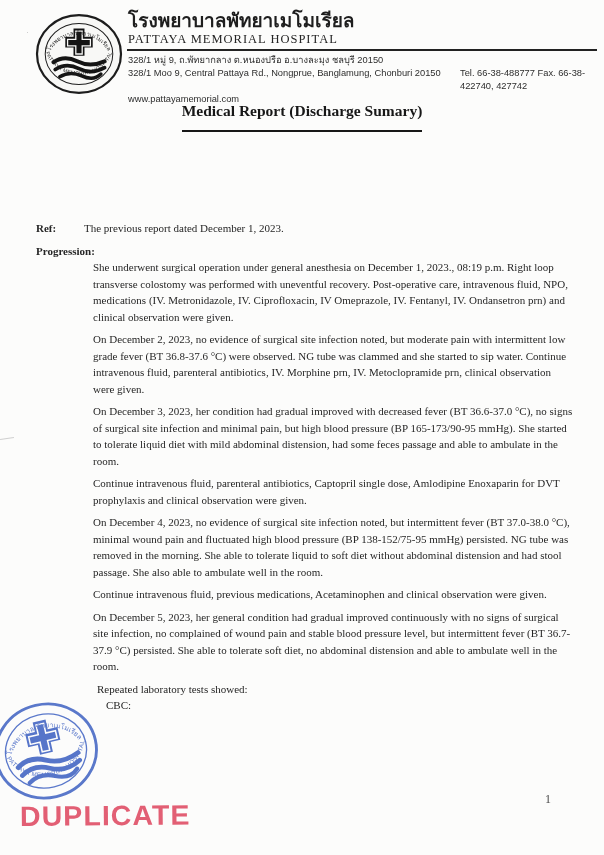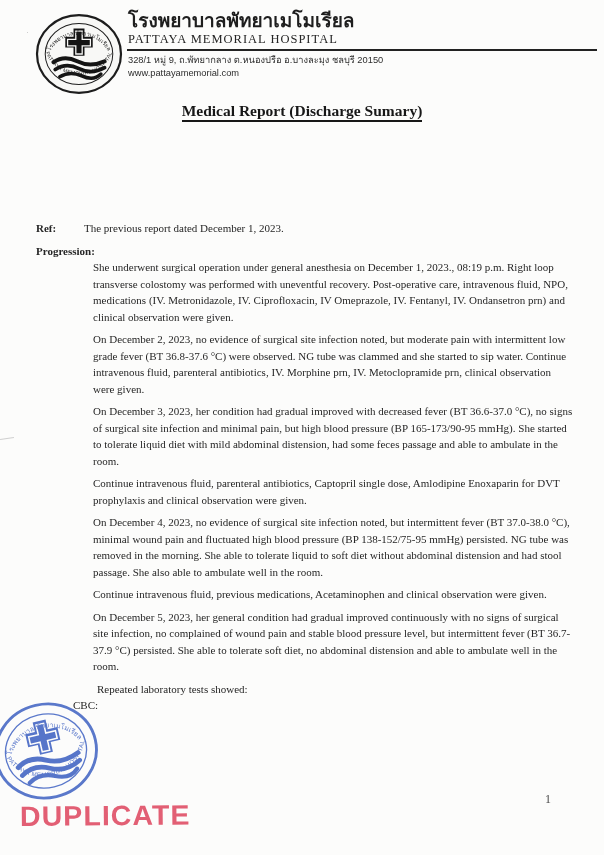--- a/index.html
+++ b/index.html
@@ -60,21 +60,21 @@
     position: absolute;
     top: 102px; left: 0;
     width: 100%;
     text-align: center;
   }
   .title-wrap span {
     display: inline-block;
     font-weight: 700;
     font-size: 15.5px;
     border-bottom: 2px solid #171717;
-    padding-bottom: 0;
+    padding-bottom: 10px;
     color: #171717;
   }
 
   
   .content {
     position: absolute;
     left: 36px; top: 220px;
     width: 548px;
     font-size: 11px;
     line-height: 16.5px;
@@ -82,21 +82,21 @@
   .ref-row { display: flex; margin-bottom: 6px; }
   .ref-label { font-weight: 700; width: 48px; flex: 0 0 48px; }
   .section-label { font-weight: 700; }
   .para {
     margin-left: 57px;
     width: 482px;
     margin-bottom: 6px;
     text-align: left;
   }
   .lab-intro { margin-left: 61px; }
-  .lab-row { display: flex; margin-left: 37px; }
+  .lab-row { display: flex; margin-left: 70px; }
   .lab-label { width: 86px; flex: 0 0 86px; }
   .lab-value { width: 386px; }
 
   .page-number {
     position: absolute;
     left: 545px; top: 792px;
     font-size: 12px;
     color: #4a4a4a;
   }
 
@@ -168,20 +168,24 @@
     <div class="head-names">
       <div class="hosp-name-th">โรงพยาบาลพัทยาเมโมเรียล</div>
       <div class="hosp-name-en">PATTAYA MEMORIAL HOSPITAL</div>
     </div>
 
     <div class="head-rule"></div>
 
     <div class="addr-grid">
       <div class="addr-row">
         <div class="addr-left">328/1 หมู่ 9, ถ.พัทยากลาง ต.หนองปรือ อ.บางละมุง ชลบุรี 20150</div>
+      </div>
+      <div class="addr-row">
+        <div class="addr-left">328/1 Moo 9, Central Pattaya Rd., Nongprue, Banglamung, Chonburi 20150</div>
+        <div class="addr-right">Tel. 66-38-488777 Fax. 66-38-422740, 427742</div>
       </div>
       <div class="addr-row">
         <div class="addr-right">www.pattayamemorial.com</div>
       </div>
     </div>
   </div>
 
   <div class="title-wrap">
     <span>Medical Report (Discharge Sumary)</span>
   </div>

